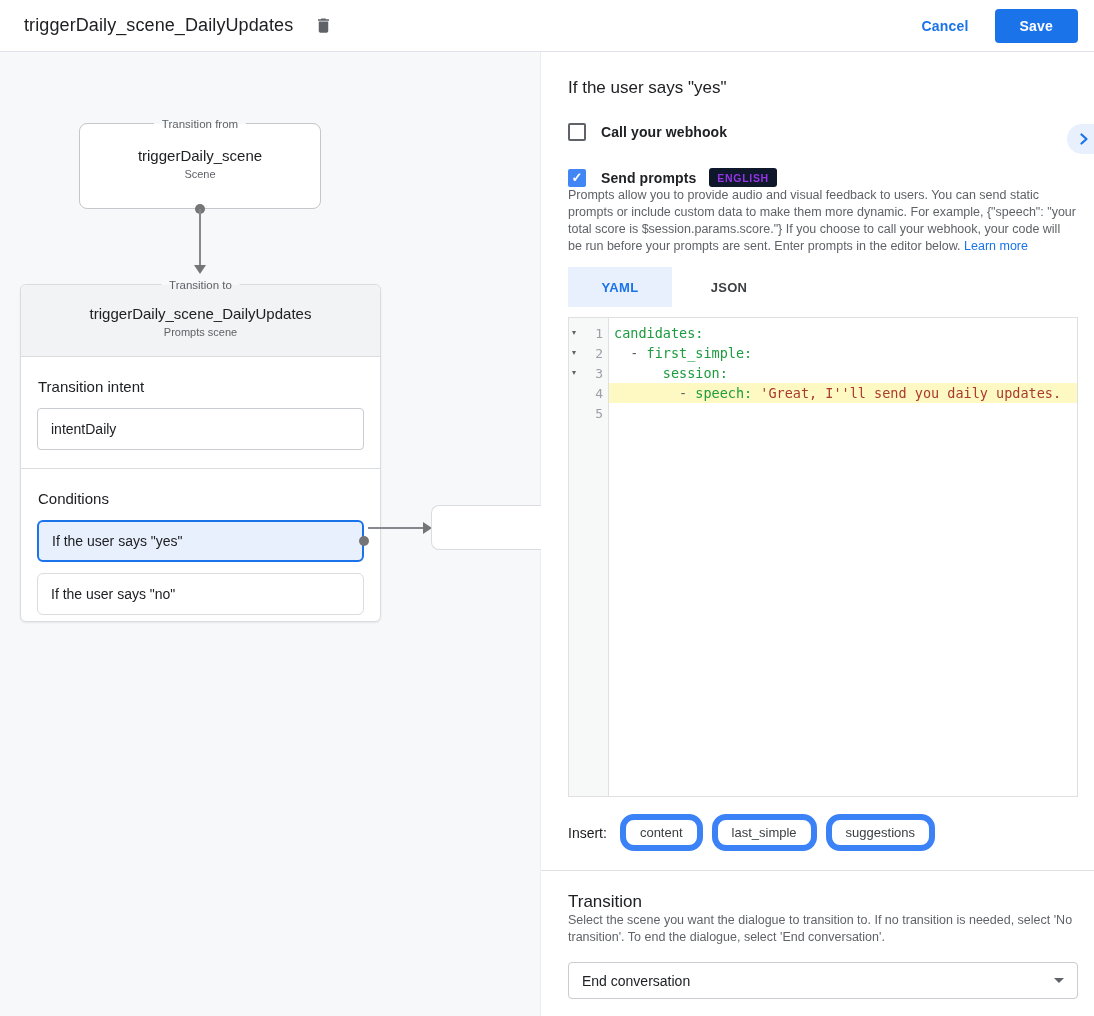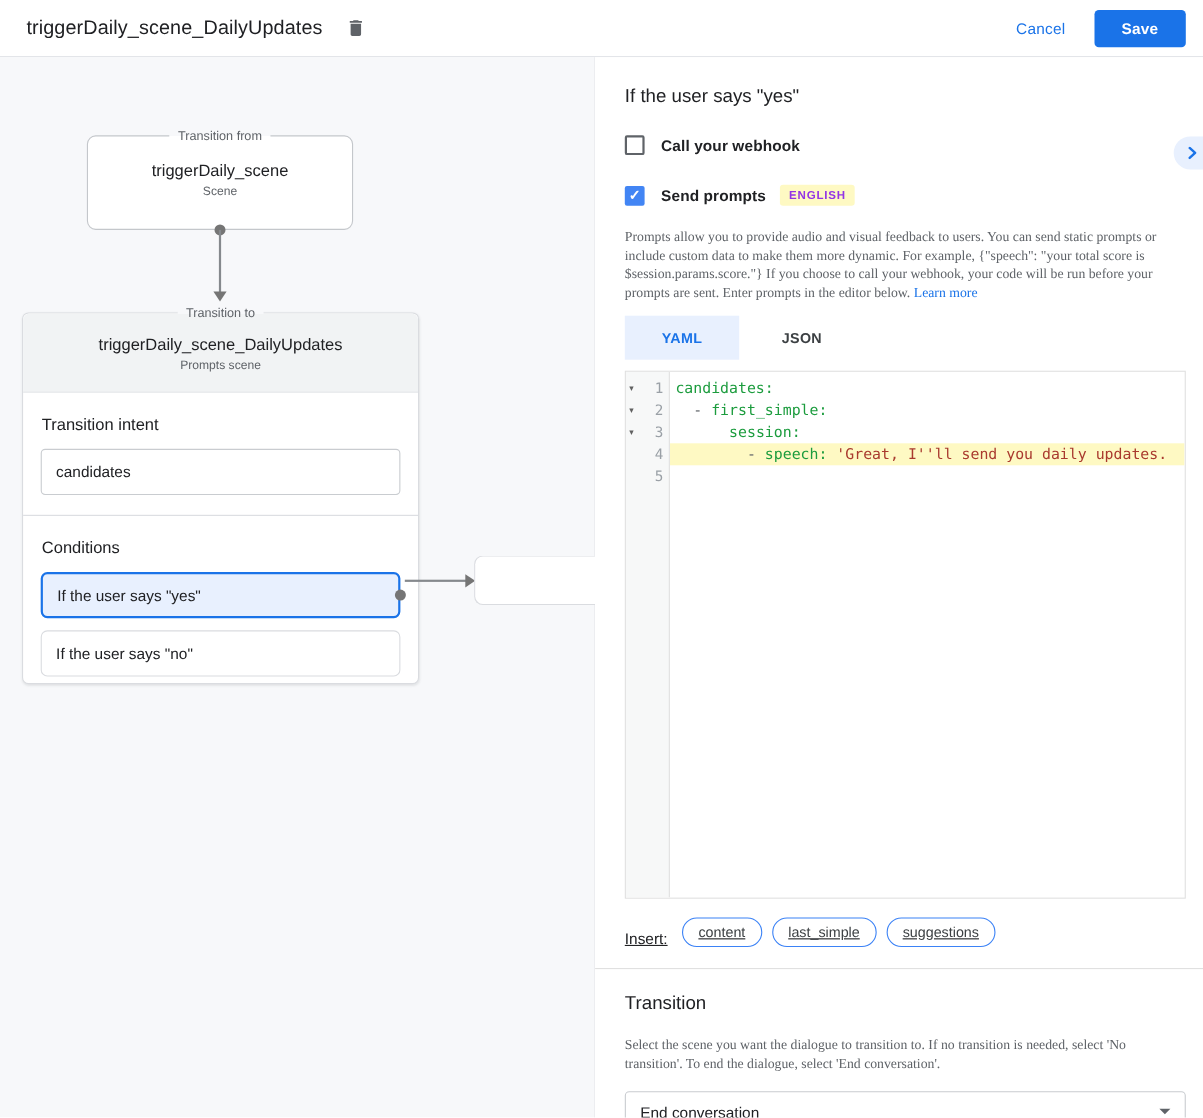--- a/index.html
+++ b/index.html
@@ -13,21 +13,21 @@
   .topbar {
     height:52px; background:#fff; border-bottom:1px solid #e0e3e7;
     display:flex; align-items:center; justify-content:space-between;
     padding:0 16px 0 24px;
   }
   .topbar-left { display:flex; align-items:center; gap:19px; }
   .scene-title { font-size:18px; font-weight:400; color:#202124; letter-spacing:.1px; }
   .icon-btn { background:none; border:none; cursor:pointer; display:flex; align-items:center; padding:2px; }
   .topbar-right { display:flex; align-items:center; gap:26px; }
   .btn-text {
-    background:none; border:none; color:#1a73e8; font-size:14px; font-weight:400;
+    background:none; border:none; color:#1a73e8; font-size:14px; font-weight:700;
     font-family:inherit; cursor:pointer; letter-spacing:.2px;
   }
   .btn-primary {
     background:#1a73e8; border:none; color:#fff; font-size:14px; font-weight:600;
     font-family:inherit; border-radius:4px; padding:9px 25px; cursor:pointer; letter-spacing:.2px;
   }
 
   
   .main { display:flex; height:964px; }
   .canvas {
@@ -106,25 +106,25 @@
   .check-row { display:flex; align-items:center; margin-top:25px; }
   .check-row + .check-row { margin-top:27px; }
   .checkbox {
     width:18px; height:18px; border-radius:2px; flex:none;
     display:flex; align-items:center; justify-content:center; cursor:pointer;
   }
   .checkbox.unchecked { border:2px solid #5f6368; background:#fff; }
   .checkbox.checked { background:#4285f4; color:#fff; font-size:13px; font-weight:700; line-height:1; }
   .check-label { font-size:14px; font-weight:700; color:#202124; margin-left:15px; letter-spacing:.1px; }
   .lang-badge {
-    margin-left:13px; background:#fef9c3; color:#9334e6; font-size:10.5px; font-weight:700;
+    margin-left:13px; background:#0f172a; color:#9334e6; font-size:10.5px; font-weight:700;
     letter-spacing:.7px; padding:4px 8px 3px 8px; border-radius:3px;
   }
 
-  .desc { margin-top:20px; font-size:12.5px; line-height:17px; color:#5f6368; width:508px;font-family:Liberation Serif, serif; }
+  .desc { margin-top:0; font-size:12.5px; line-height:17px; color:#5f6368; width:508px; }
   .link { color:#1a73e8; text-decoration:none; cursor:pointer; }
 
   .tabs { display:flex; margin-top:12px; }
   .tab {
     height:40px; display:flex; align-items:center; justify-content:center;
     font-size:13px; font-weight:700; letter-spacing:.3px; cursor:pointer;
   }
   .tab.active { width:104px; background:#e8f0fe; color:#1a73e8; }
   .tab.inactive { width:114px; color:#3c4043; }
 
@@ -146,25 +146,25 @@
   .c-row {
     height:20px; line-height:20px; white-space:pre; padding-left:5px;
     font-family:"DejaVu Sans Mono", monospace; font-size:13.5px;
   }
   .c-row.hl { background:#fef9c3; }
   .tk-key { color:#1c9c3e; }
   .tk-dash { color:#5f6368; }
   .tk-str { color:#a93a2e; }
   .tk-plain { color:#202124; }
 
-  .insert-row { display:flex; align-items:flex-end; margin-top:17px;text-decoration:underline; }
+  .insert-row { display:flex; align-items:center; margin-top:17px; }
   .insert-label { font-size:14px; color:#202124; margin-right:13px; }
   .chips { display:flex; gap:9px; }
   .chip {
-    border:1px solid #3b82f6; background:#fff; border-radius:14px;
+    border:6px solid #3b82f6; background:#fff; border-radius:14px;
     padding:5px 14px; font-size:13px; color:#3c4043; font-family:inherit; cursor:pointer;
   }
 
   .panel-divider { border:none; border-top:1px solid #e0e0e0; margin:19px -16px 0 -27px; }
 
   .transition-sec { padding-top:21px; }
   .transition-title { font-size:17px; font-weight:400; color:#202124; }
   .select-box {
     margin-top:16px; width:510px; height:37px; border:1px solid #c9ccd0; border-radius:4px;
     display:flex; align-items:center; justify-content:space-between;
@@ -209,21 +209,21 @@
 
     <div class="node to-card">
       <span class="legend on-gray">Transition to</span>
       <div class="to-header">
         <div class="node-title">triggerDaily_scene_DailyUpdates</div>
         <div class="node-sub">Prompts scene</div>
       </div>
       <div class="card-section">
         <div class="section-label">Transition intent</div>
         <div class="intent-box">
-          <span>candidates</span>
+          <span>intentDaily</span>
         </div>
       </div>
       <hr class="card-divider">
       <div class="card-section">
         <div class="section-label">Conditions</div>
         <div class="cond selected">
           <span>If the user says "yes"</span>
           <span class="port-dot dot-right"></span>
         </div>
         <div class="cond plain">

